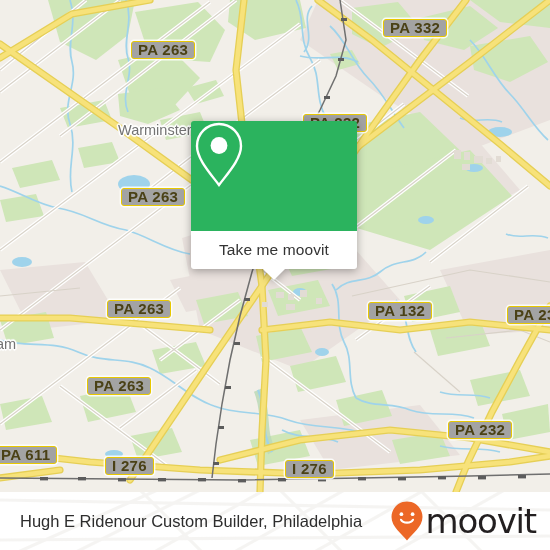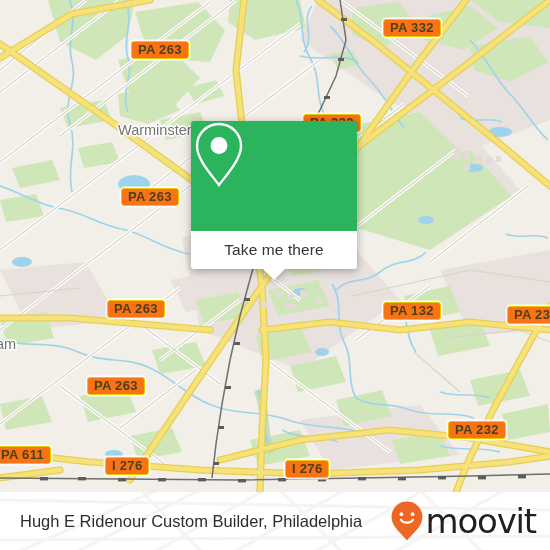--- a/index.html
+++ b/index.html
@@ -14,25 +14,25 @@
   #map{
     position:absolute;left:0;top:0;width:550px;height:492px;
     background:#f2efe9;
     overflow:hidden;
   }
   #map svg{position:absolute;left:0;top:0;}
 
   
   .shield{
     position:absolute;
-    background:#f97316;
+    background:#a3a3a3;
     border:1.6px solid #e8c800;
     border-radius:3px;
     color:#4a4116;
-    font-size:13px;
+    font-size:15px;
     font-weight:bold;
     letter-spacing:.3px;
     padding:2px 6px 3px 6px;
     line-height:11px;
     white-space:nowrap;
     box-shadow:0 0 0 1.4px rgba(255,255,255,.85);
     font-family:"Liberation Sans", sans-serif;
   }
 
   
@@ -360,37 +360,37 @@
     </svg>
 
     <div class="place" style="left:118px;top:122px;">Warminster</div>
     <div class="place" style="left:-4px;top:336px;">am</div>
 
     <div class="shield" style="left:383px;top:19px;">PA 332</div>
     <div class="shield" style="left:131px;top:41px;">PA 263</div>
     <div class="shield" style="left:303px;top:114px;">PA 232</div>
     <div class="shield" style="left:121px;top:188px;">PA 263</div>
     <div class="shield" style="left:107px;top:300px;">PA 263</div>
-    <div class="shield" style="left:383px;top:302px;">PA 132</div>
+    <div class="shield" style="left:368px;top:302px;">PA 132</div>
     <div class="shield" style="left:507px;top:306px;">PA 232</div>
     <div class="shield" style="left:448px;top:421px;">PA 232</div>
     <div class="shield" style="left:87px;top:377px;">PA 263</div>
     <div class="shield" style="left:-6px;top:446px;">PA 611</div>
     <div class="shield" style="left:105px;top:457px;">I 276</div>
     <div class="shield" style="left:285px;top:460px;">I 276</div>
 
     <div id="popup">
       <div id="popup-top">
         <svg width="56" height="68" viewBox="0 0 56 68">
           <path d="M28 3 C15.8 3 6 12.8 6 25 C6 38 19 52 28 64 C37 52 50 38 50 25 C50 12.8 40.2 3 28 3 Z" fill="none" stroke="#ffffff" stroke-width="2.4"></path>
           <circle cx="28" cy="24.5" r="8.4" fill="#ffffff"></circle>
         </svg>
       </div>
       <div id="popup-bottom">
-        <span class="label">Take me there</span>
+        <span class="label">Take me moovit</span>
         <div id="popup-tail"></div>
       </div>
     </div>
 
   </div>
 
   <div id="footer">
     <svg id="footer-ghost" width="550" height="550" viewBox="0 0 550 550">
       <g stroke="#c8c2b8" stroke-width="3.2" fill="none">
         <path d="M0,560 L180,480"></path>

